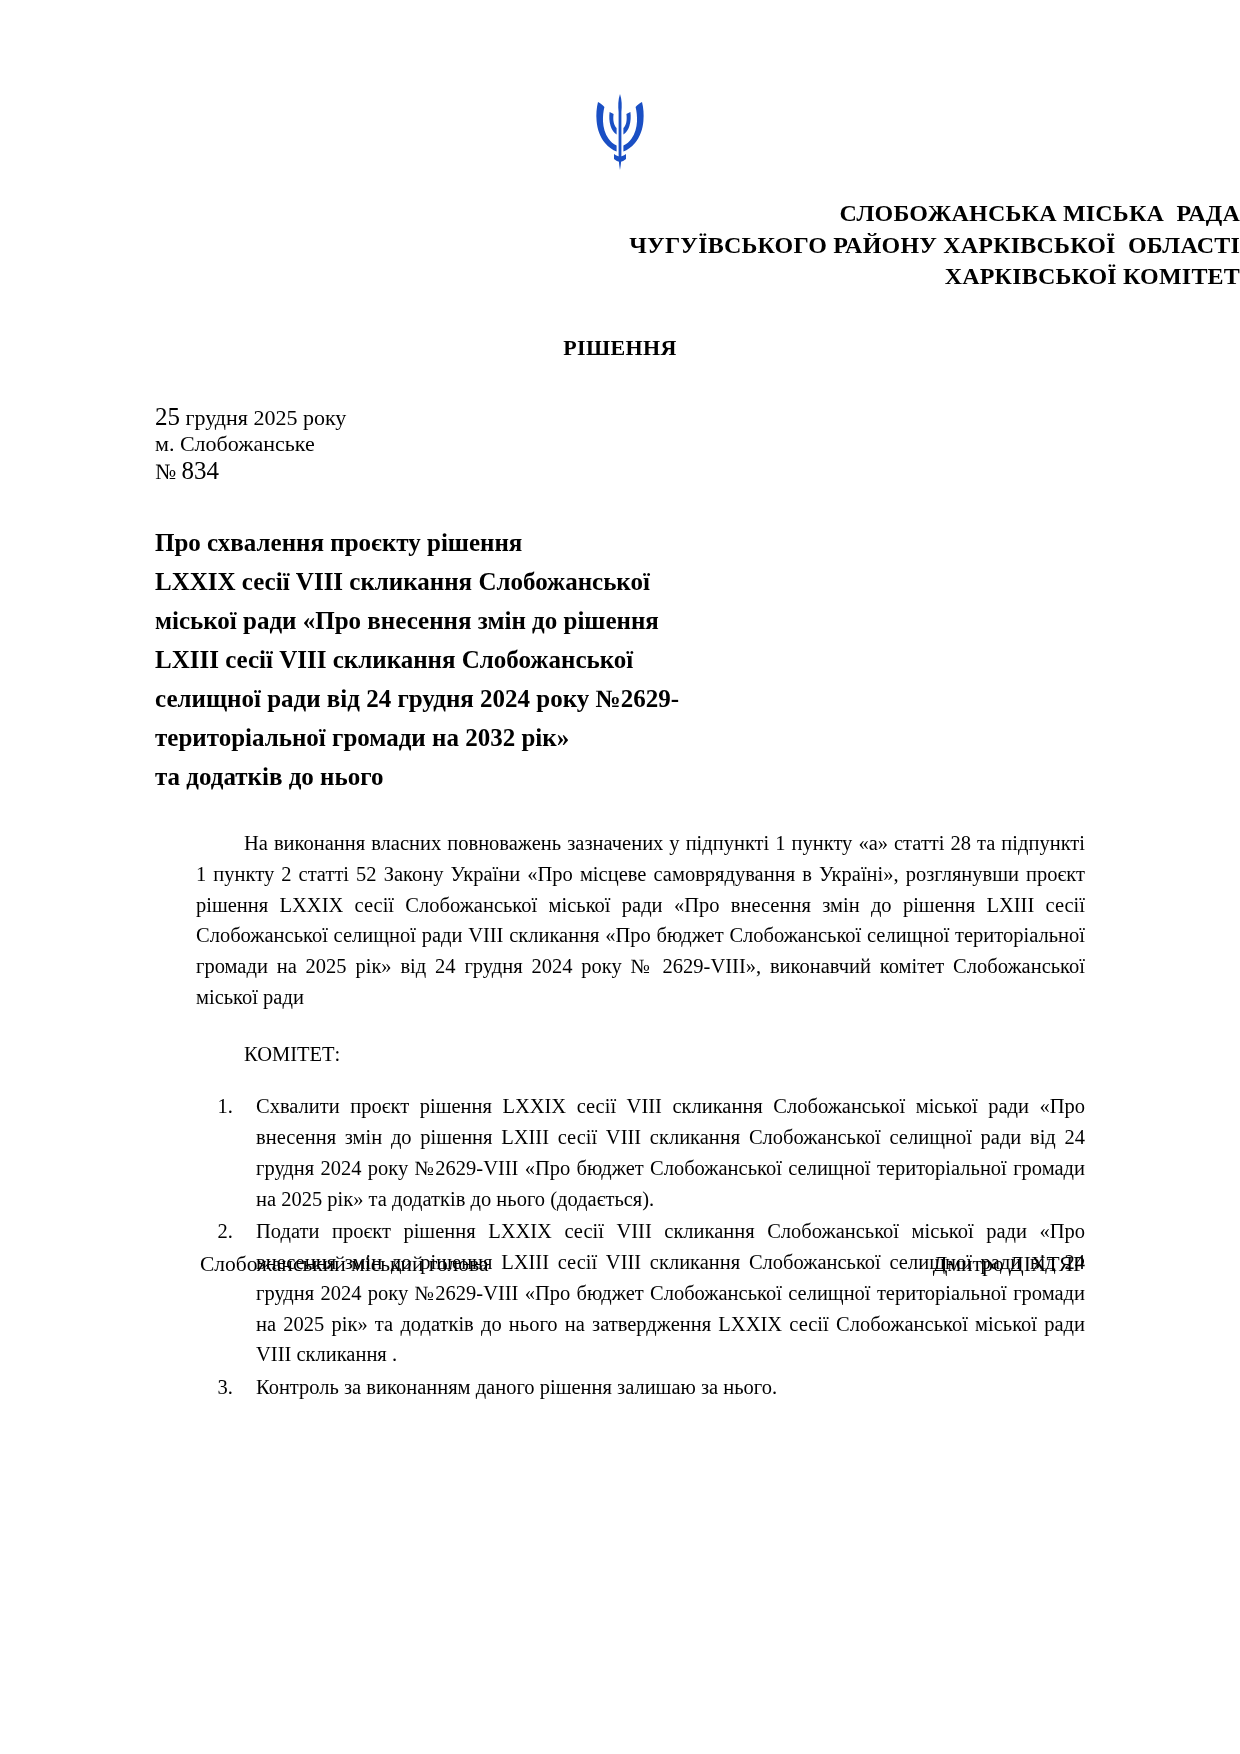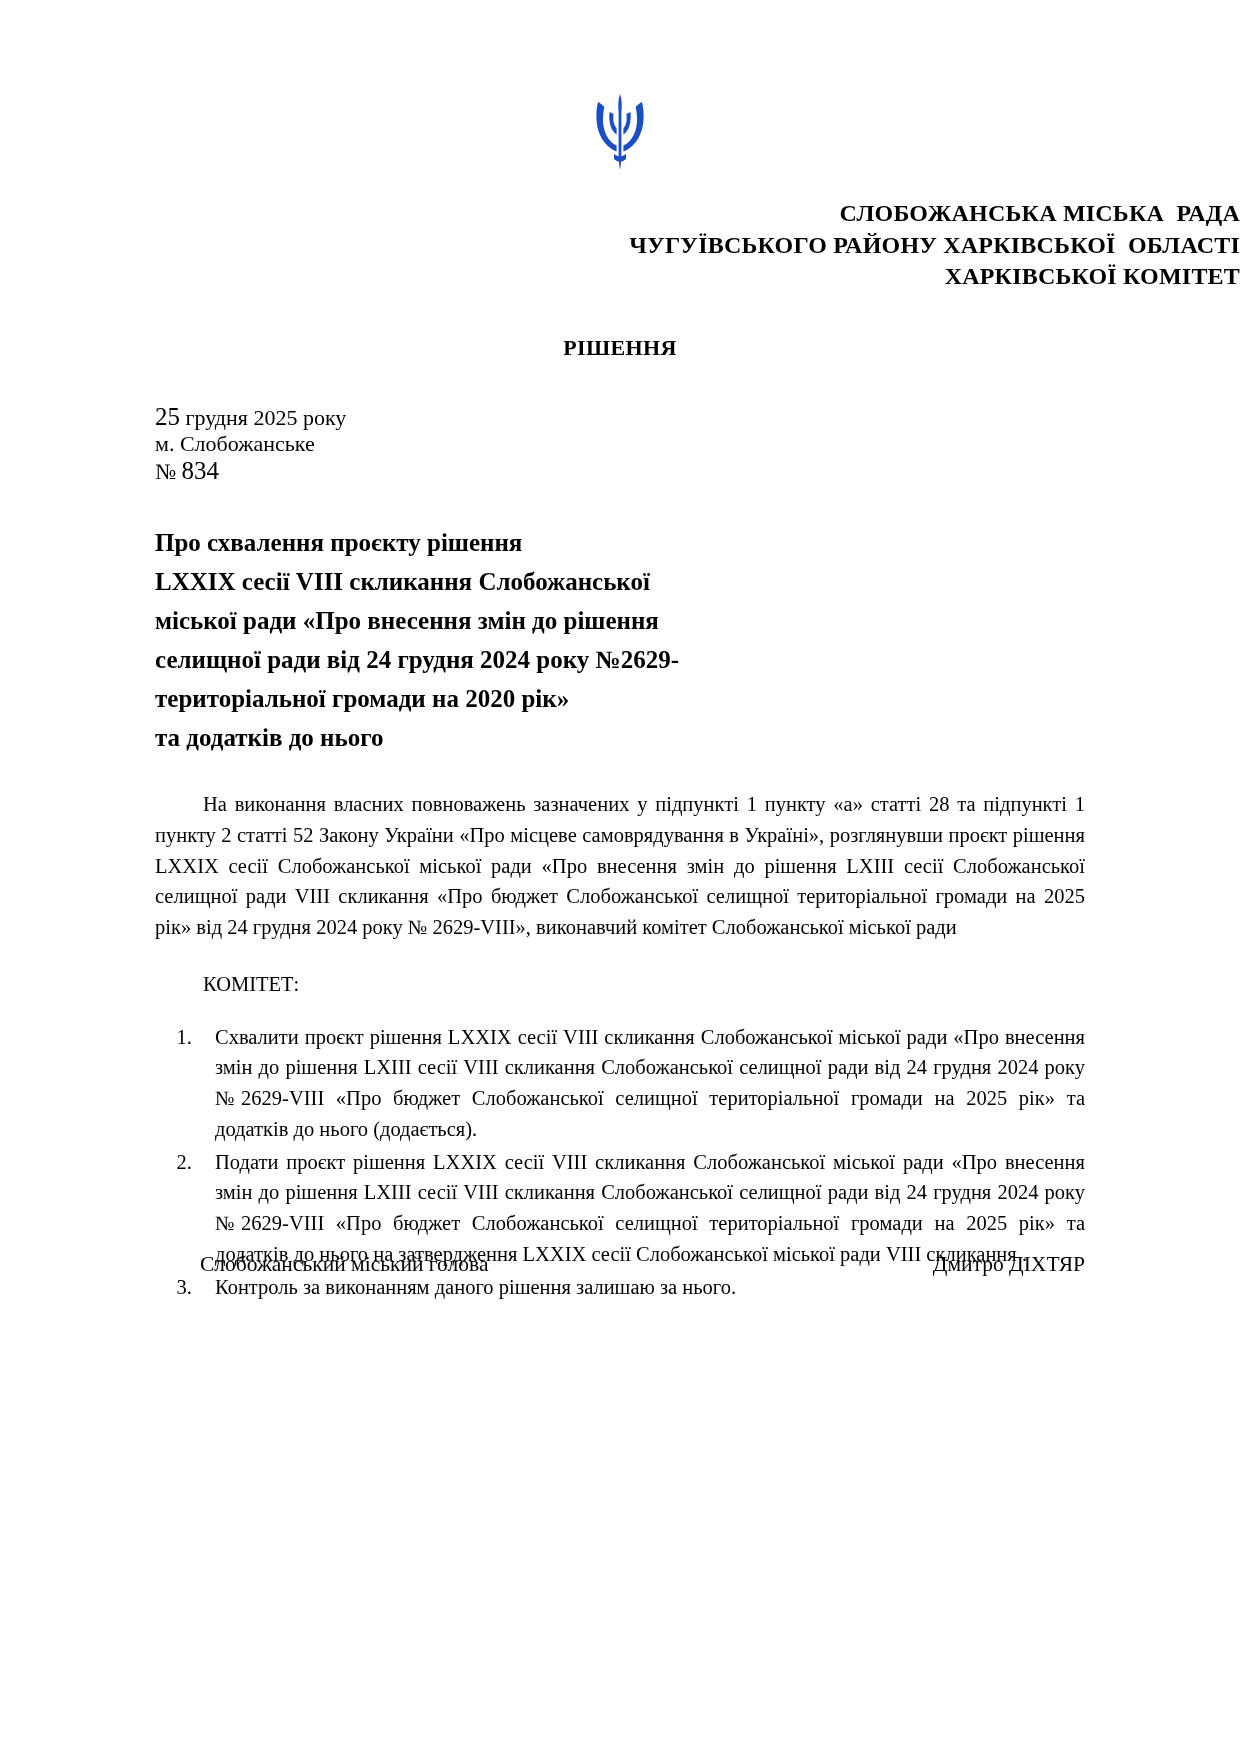--- a/index.html
+++ b/index.html
@@ -91,20 +91,21 @@
   .subject .sline {
     display: block;
     white-space: nowrap;
   }
 
   .body {
     margin-top: 32px;
     padding: 0 155px 0 155px;
     font-size: 20.5px;
     line-height: 1.5;
+    margin-left: 41px;
   }
   .para {
     text-align: justify;
     text-indent: 48px;
     margin: 0;
   }
   .resolved {
     margin-top: 26px;
     text-indent: 48px;
     font-size: 20.5px;
@@ -168,22 +169,23 @@
   <div class="meta-row">
     <div class="date"><span class="big">25</span><span> грудня 2025 року</span></div>
     <div class="place">м.  Слобожанське</div>
     <div class="number"><span>№ </span><span class="doc-number-big">834</span></div>
   </div>
 
   <div class="subject">
     <span class="sline">Про схвалення проєкту рішення</span>
     <span class="sline">LXXIX сесії VIII скликання Слобожанської</span>
     <span class="sline">міської ради «Про внесення змін до рішення</span>
+    <span class="sline">LXIII сесії VIII скликання Слобожанської</span>
     <span class="sline">селищної ради від 24 грудня 2024 року №2629-</span>
-    <span class="sline">територіальної громади на 2020 рік»</span>
+    <span class="sline">територіальної громади на 2032 рік»</span>
     <span class="sline">та додатків до нього</span>
   </div>
 
   <div class="body">
     <p class="para">На виконання власних повноважень зазначених у підпункті 1 пункту «а» статті 28 та підпункті 1 пункту 2 статті 52 Закону України «Про місцеве самоврядування в Україні», розглянувши проєкт рішення LXXIX сесії Слобожанської міської ради «Про внесення змін до рішення LXIII сесії Слобожанської селищної ради VIII скликання «Про бюджет Слобожанської селищної територіальної громади на 2025 рік» від 24 грудня 2024 року № 2629-VIII», виконавчий комітет Слобожанської міської ради</p>
     <div class="resolved">КОМІТЕТ:</div>
     <ol class="items">
       <li>Схвалити проєкт рішення LXXIX сесії VIII скликання Слобожанської міської ради «Про внесення змін до рішення LXIII сесії VIII скликання Слобожанської селищної ради від 24 грудня 2024 року №2629-VIII «Про бюджет Слобожанської селищної територіальної громади на 2025 рік» та додатків до нього (додається).</li>
       <li>Подати проєкт рішення LXXIX сесії VIII скликання Слобожанської міської ради «Про внесення змін до рішення LXIII сесії VIII скликання Слобожанської селищної ради від 24 грудня 2024 року №2629-VIII «Про бюджет Слобожанської селищної територіальної громади на 2025 рік» та додатків до нього на затвердження LXXIX сесії Слобожанської міської ради VIII скликання .</li>
       <li>Контроль за виконанням даного рішення залишаю за нього.</li>

